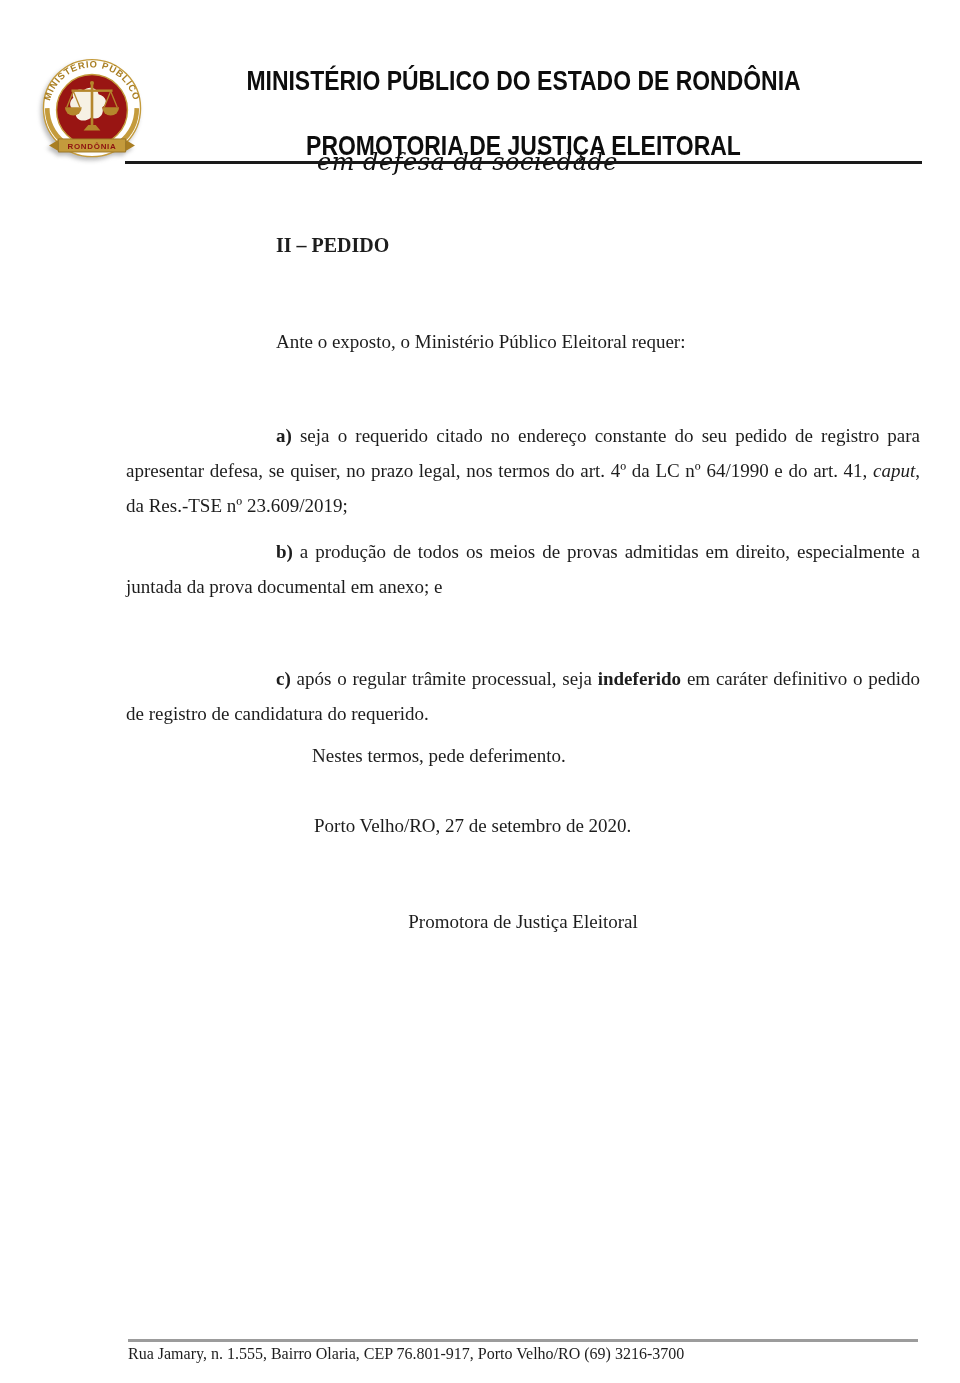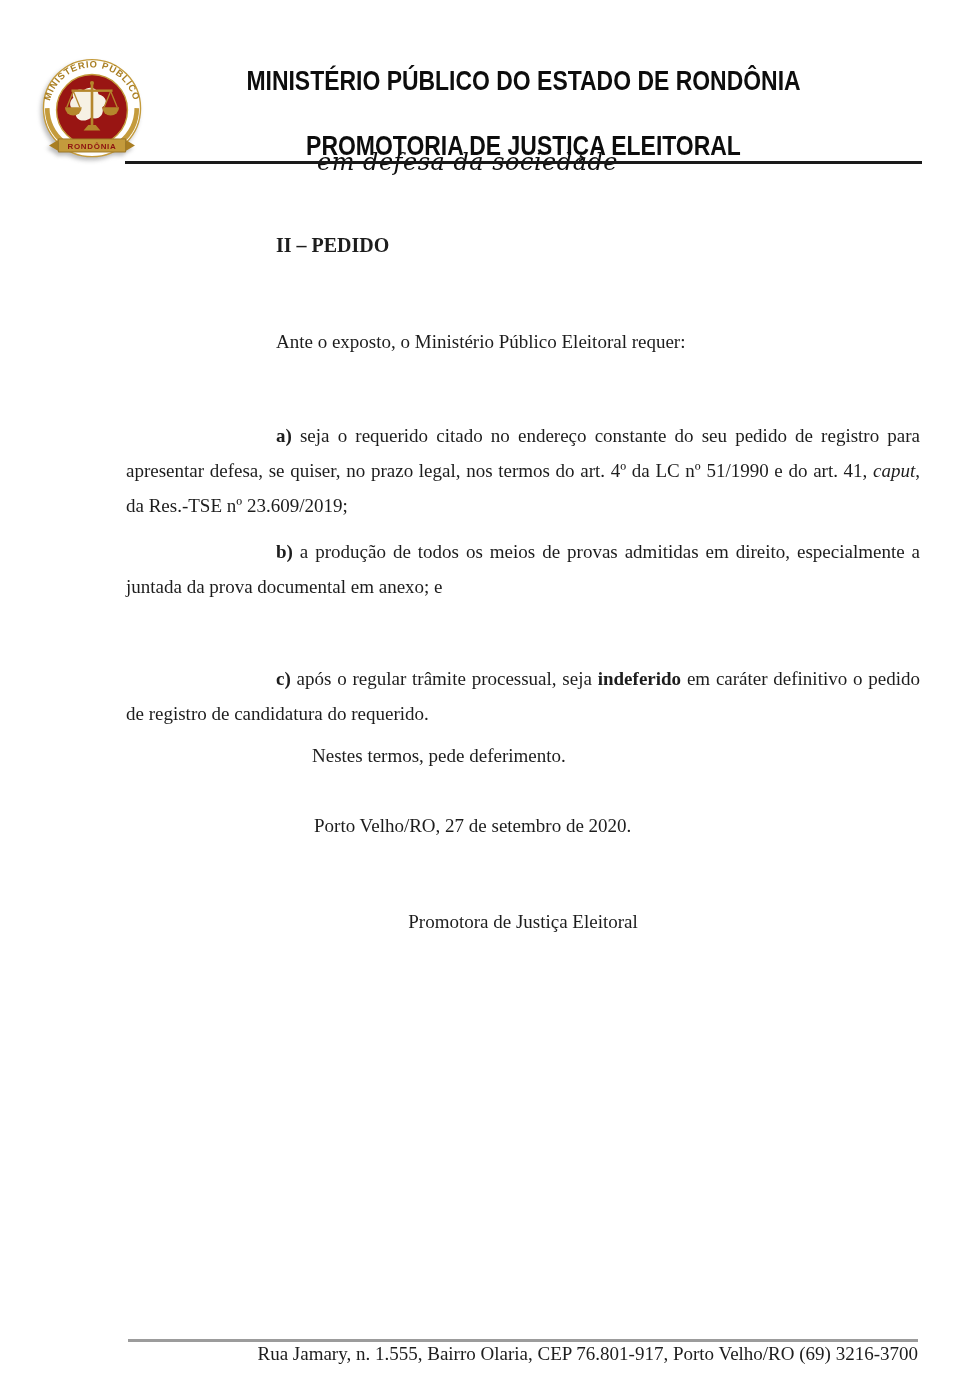--- a/index.html
+++ b/index.html
@@ -130,22 +130,22 @@
   
   .rule-bottom {
     position: absolute;
     left: 128px; top: 1339px;
     width: 790px; height: 3px;
     background: #9c9c9c;
   }
   .address {
     position: absolute;
     left: 128px; top: 1344px; width: 790px;
-    text-align: right;
-    font-size: 19px;
+    text-align: left;
+    font-size: 16px;
     line-height: 20px;
   }
 </style>
 </head>
 <body>
 
 <div class="page">
 
   <header>
     <div class="logo">
@@ -196,21 +196,21 @@
       <div class="dept-name">PROMOTORIA DE JUSTIÇA ELEITORAL</div>
     </div>
     <div class="rule-top"></div>
   </header>
 
   <main>
     <h2 class="sec-heading">II – PEDIDO</h2>
 
     <p class="intro">Ante o exposto, o Ministério Público Eleitoral requer:</p>
 
-    <p class="petition item-a"><b>a)</b><span> seja o requerido citado no endereço constante do seu pedido de registro para apresentar defesa, se quiser, no prazo legal, nos termos do art. 4º da LC nº 51/1990 e do art. 41, </span><i>caput</i><span>, da Res.-TSE nº 23.609/2019;</span></p>
+    <p class="petition item-a"><b>a)</b><span> seja o requerido citado no endereço constante do seu pedido de registro para apresentar defesa, se quiser, no prazo legal, nos termos do art. 4º da LC nº 64/1990 e do art. 41, </span><i>caput</i><span>, da Res.-TSE nº 23.609/2019;</span></p>
 
     <p class="petition item-b"><b>b)</b><span> a produção de todos os meios de provas admitidas em direito, especialmente a juntada da prova documental em anexo; e</span></p>
 
     <p class="petition item-c"><b>c)</b><span> após o regular trâmite processual, seja </span><b>indeferido</b><span> em caráter definitivo o pedido de registro de candidatura do requerido.</span></p>
 
     <p class="closing">Nestes termos, pede deferimento.</p>
 
     <p class="dateline">Porto Velho/RO, 27 de setembro de 2020.</p>
 
     <div class="signature">

